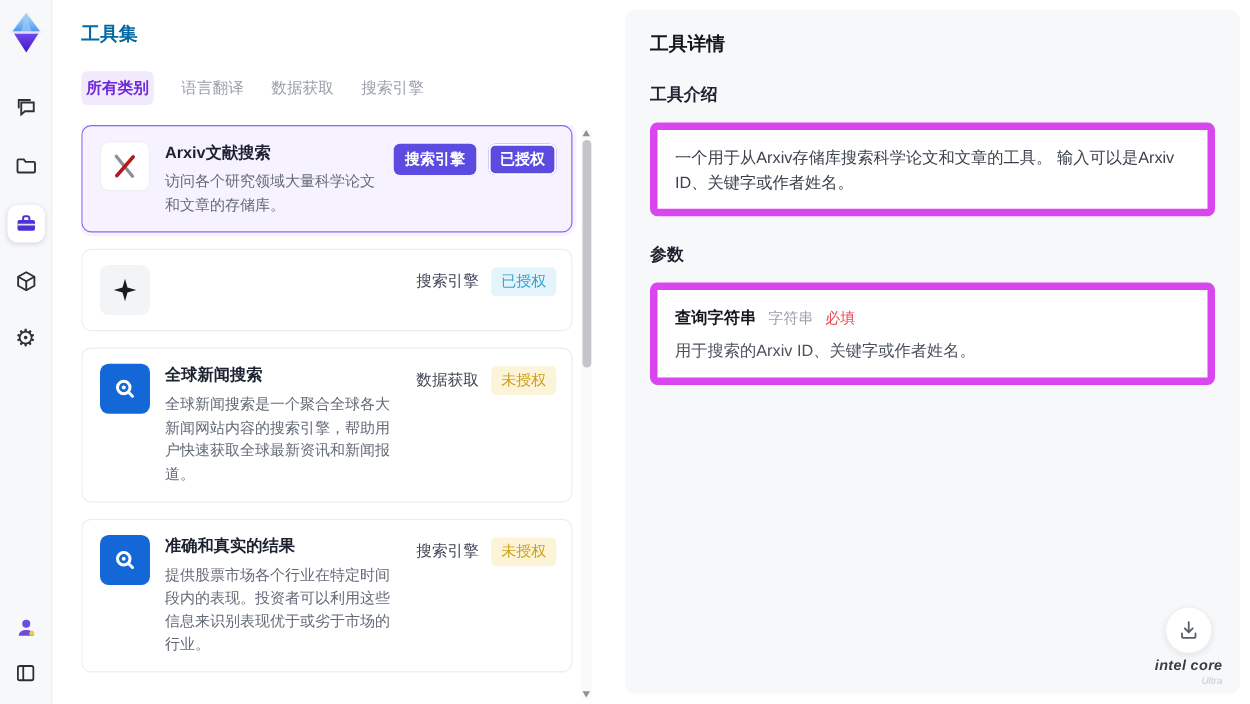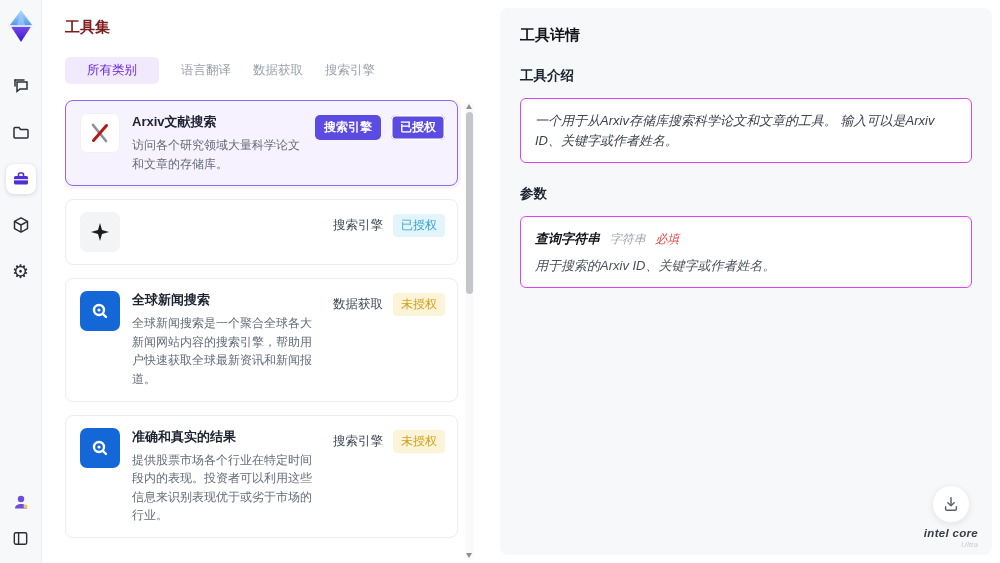--- a/index.html
+++ b/index.html
@@ -13,24 +13,24 @@
   .rail-logo { width:34px; height:36px; margin-bottom:28px; }
   .rail-btn { width:30px; height:30px; border-radius:8px; display:flex; align-items:center;
     justify-content:center; margin-bottom:16px; cursor:pointer; color:#2d2f36; }
   .rail-btn svg { display:block; }
   .rail-btn.active { background:#ffffff; box-shadow:0 1px 4px rgba(60,50,120,.18); }
   .rail-spacer { flex:1; }
   .gear-glyph { font-size:19px; line-height:1; color:#2d2f36; }
 
   
   .panel-list { width:458px; flex:0 0 458px; background:#ffffff; position:relative; padding:18px 26px 0 23px; }
-  .panel-title { font-size:15px; font-weight:bold; color:#7f1d1d; margin-bottom:20px; }
+  .panel-title { font-size:15px; font-weight:bold; color:#0369a1; margin-bottom:20px; }
   .tabs { display:flex; align-items:center; gap:22px; margin-bottom:16px; }
   .tab { font-size:12.5px; color:#9aa0ab; cursor:pointer; padding:5px 0; white-space:nowrap; }
-  .tab.active { background:#f1eafd; color:#6d28d9; padding:5px 22px; border-radius:5px; font-weight:normal; }
+  .tab.active { background:#f1eafd; color:#6d28d9; padding:5px 4px; border-radius:5px; font-weight:bold; }
 
   .cards { position:relative; height:540px; overflow:hidden; padding-right:16px; }
   .card { display:flex; align-items:flex-start; background:#fff; border:1px solid #ededf0;
     border-radius:8px; padding:12px 12px 12px 14px; margin-bottom:13px; cursor:pointer; }
   .card.selected { border:1.5px solid #8b68ee; background:#f7f2ff; box-shadow:0 0 0 3px rgba(139,104,238,.08); }
   .card-icon { width:40px; height:40px; border-radius:7px; flex:0 0 40px; display:flex;
     align-items:center; justify-content:center; margin-right:12px; overflow:hidden; }
   .icon-white { background:#ffffff; border:1px solid #f0f0f2; }
   .icon-grey  { background:#f3f4f6; }
   .icon-blue  { background:#1467d6; }
@@ -50,22 +50,22 @@
   .sb-thumb { position:absolute; top:10px; left:1px; width:7px; height:182px; background:#c3c5c9; border-radius:4px; }
   .sb-arrow { position:absolute; left:1px; width:0; height:0; border-left:3.5px solid transparent; border-right:3.5px solid transparent; }
   .sb-up { top:2px; border-bottom:5px solid #8d9097; }
   .sb-down { bottom:2px; border-top:5px solid #8d9097; }
 
   
   .panel-details { flex:1; background:#f7f8f9; margin:8px 8px 8px 0; border-radius:8px;
     padding:18px 20px; position:relative; }
   .details-title { font-size:15px; font-weight:bold; color:#14161c; margin-bottom:22px; }
   .section-h { font-size:13.5px; font-weight:bold; color:#1c2230; margin-bottom:13px; }
-  .white-box { background:#ffffff; border:1px solid #d946ef; border-radius:6px; padding:12px 14px;
-    font-size:13px; color:#3c424e; line-height:1.5; margin-bottom:22px;font-style:italic; }
+  .white-box { background:#ffffff; border:6px solid #d946ef; border-radius:6px; padding:12px 14px;
+    font-size:13px; color:#3c424e; line-height:1.5; margin-bottom:22px; }
   .param-line { margin-bottom:7px; }
   .param-name { font-size:13px; font-weight:bold; color:#14161c; }
   .param-type { font-size:12px; color:#9aa0ab; margin-left:6px; }
   .param-req { font-size:12px; color:#e5484d; margin-left:6px; }
   .param-desc { font-size:13px; color:#4b515d; }
 
   
   .corner { position:absolute; right:14px; bottom:6px; display:flex; flex-direction:column; align-items:center;font-style:italic; }
   .dl-btn { width:38px; height:38px; border-radius:50%; background:#ffffff; border:1px solid #eef0f2;
     box-shadow:0 2px 6px rgba(0,0,0,.08); display:flex; align-items:center; justify-content:center; cursor:pointer; }

